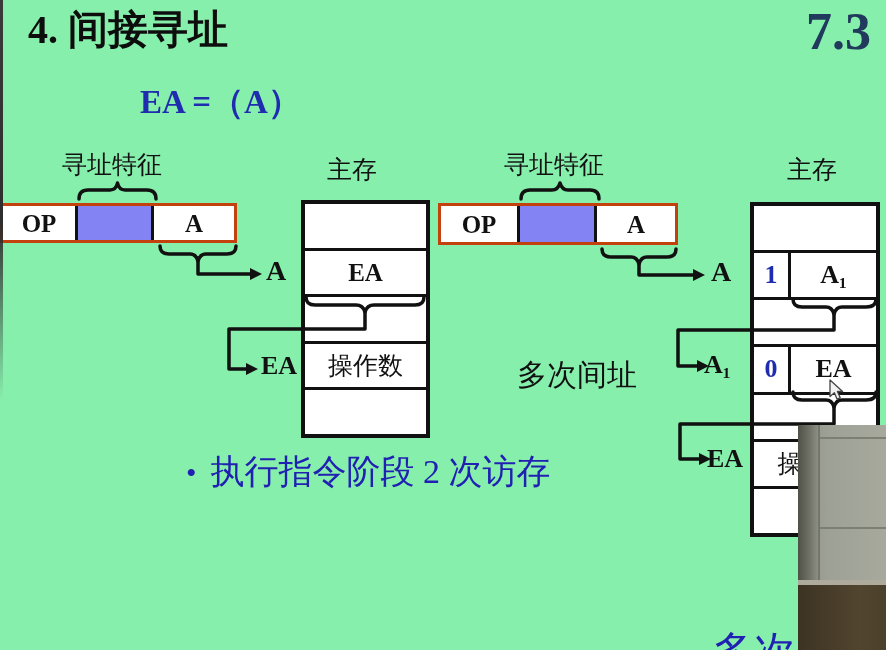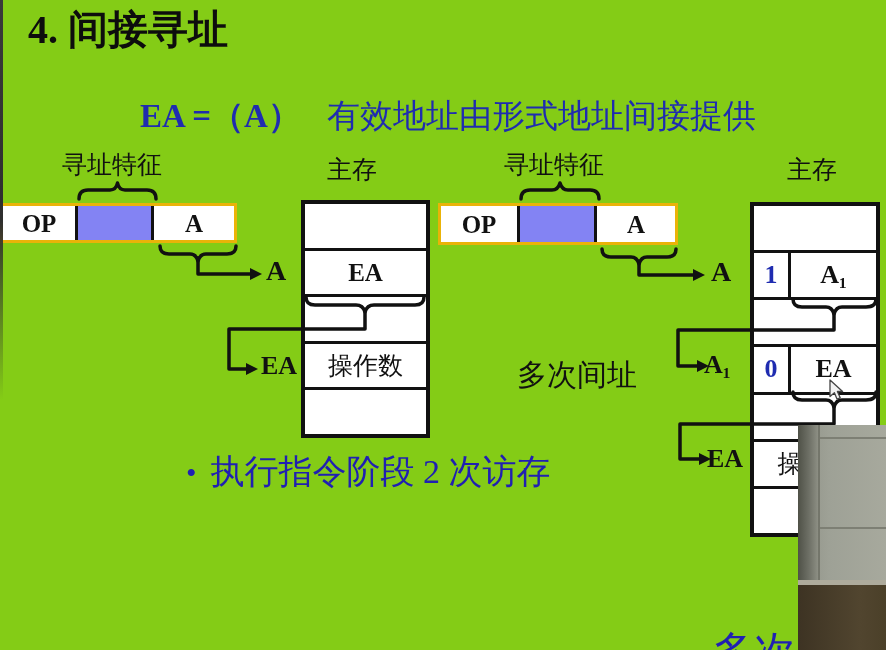--- a/index.html
+++ b/index.html
@@ -1,36 +1,36 @@
 <!DOCTYPE html>
 <html><head>
 <meta charset="utf-8">
 <style>
   html,body{margin:0;padding:0;background:#fff;}
   #screen{
-    position:relative;width:886px;height:650px;background:#84cc16;
+    position:relative;width:886px;height:650px;background:#86efac;
     overflow:hidden;font-family:"Liberation Serif","DejaVu Serif",serif;color:#111;
   }
   .abs{position:absolute;line-height:1;white-space:nowrap;}
 
   
   .title{left:28px;top:10px;font-size:40px;font-weight:bold;color:#0d0d0d;}
   .section-num{left:806px;top:6px;font-size:52px;font-weight:bold;color:#20395c;}
-  .formula-row{left:140px;top:100px;display:flex;align-items:baseline;gap:26px;}
+  .formula-row{left:140px;top:86px;display:flex;align-items:baseline;gap:26px;}
   .formula{font-size:33px;font-weight:bold;color:#1f2cb0;}
   .formula-note{font-size:33px;color:#1f2cb0;}
 
   
   .feature-label{font-size:25px;color:#111;}
   .mem-title{font-size:25px;color:#111;}
   .caption{font-size:30px;color:#111;}
   .ptr-label{font-weight:bold;color:#111;}
 
   
-  .instr{display:flex;border:3px solid #eab308;box-sizing:border-box;background:#fff;}
+  .instr{display:flex;border:3px solid #c2410c;box-sizing:border-box;background:#fff;}
   .instr .cell{display:flex;align-items:center;justify-content:center;
     font-size:25px;font-weight:bold;box-sizing:border-box;}
   .instr .divr{border-right:3px solid #111;}
   .instr .hl{background:#8383f3;}
 
   
   .membox{border:4px solid #111;box-sizing:border-box;background:#fff;
     display:flex;flex-direction:column;}
   .membox .row{flex:1;display:flex;align-items:center;justify-content:center;
     box-sizing:border-box;font-size:25px;}
@@ -74,23 +74,23 @@
   .cursor{position:absolute;left:829px;top:379px;z-index:12;}
 </style>
 </head>
 <body>
 
 <div id="screen">
 
   <div class="abs edge-strip"></div>
 
   <div class="abs title">4. 间接寻址</div>
+  <div class="abs section-num">7.3</div>
   <div class="abs formula-row">
     <span class="formula">EA =（A）</span>
-    <span class="formula-note">有效地址由形式地址间接提供</span>
   </div>
 
   <div class="abs feature-label" style="left:62px;top:152px;">寻址特征</div>
 
   <div class="abs instr" style="left:0;top:203px;width:237px;height:40px;">
     <div class="cell divr" style="width:75px;">OP</div>
     <div class="cell divr hl" style="width:76px;"></div>
     <div class="cell" style="flex:1;">A</div>
   </div>
 

